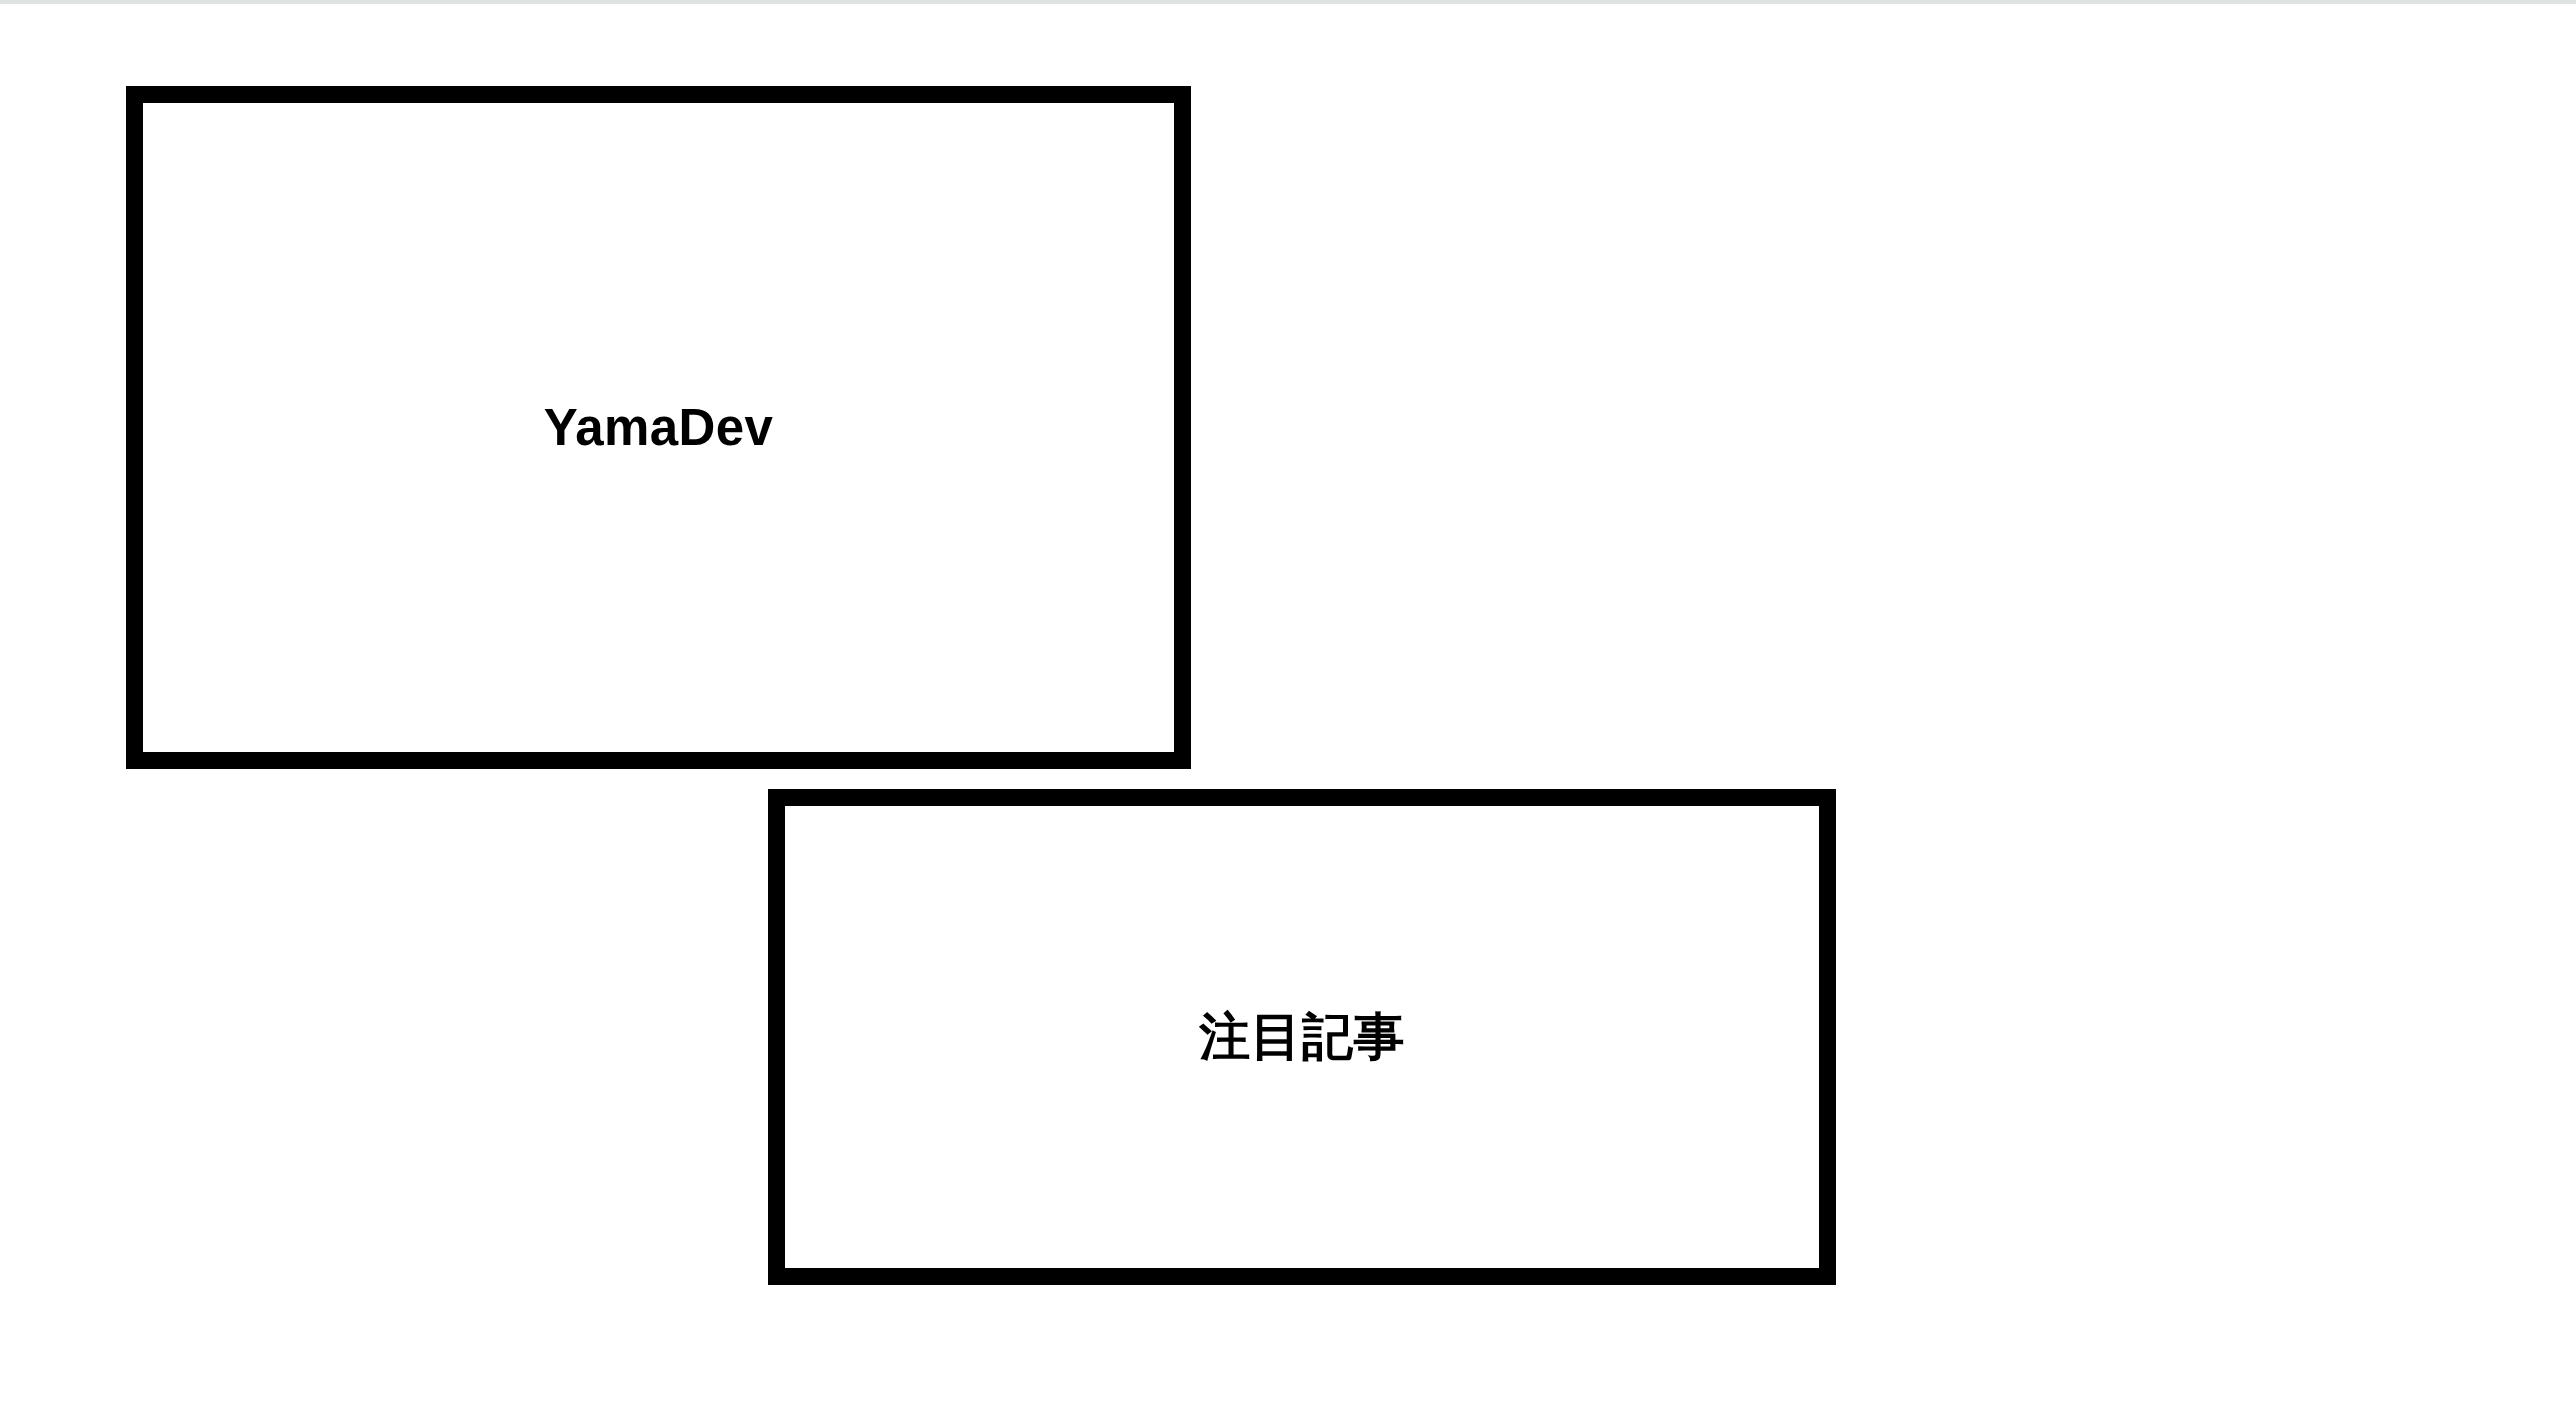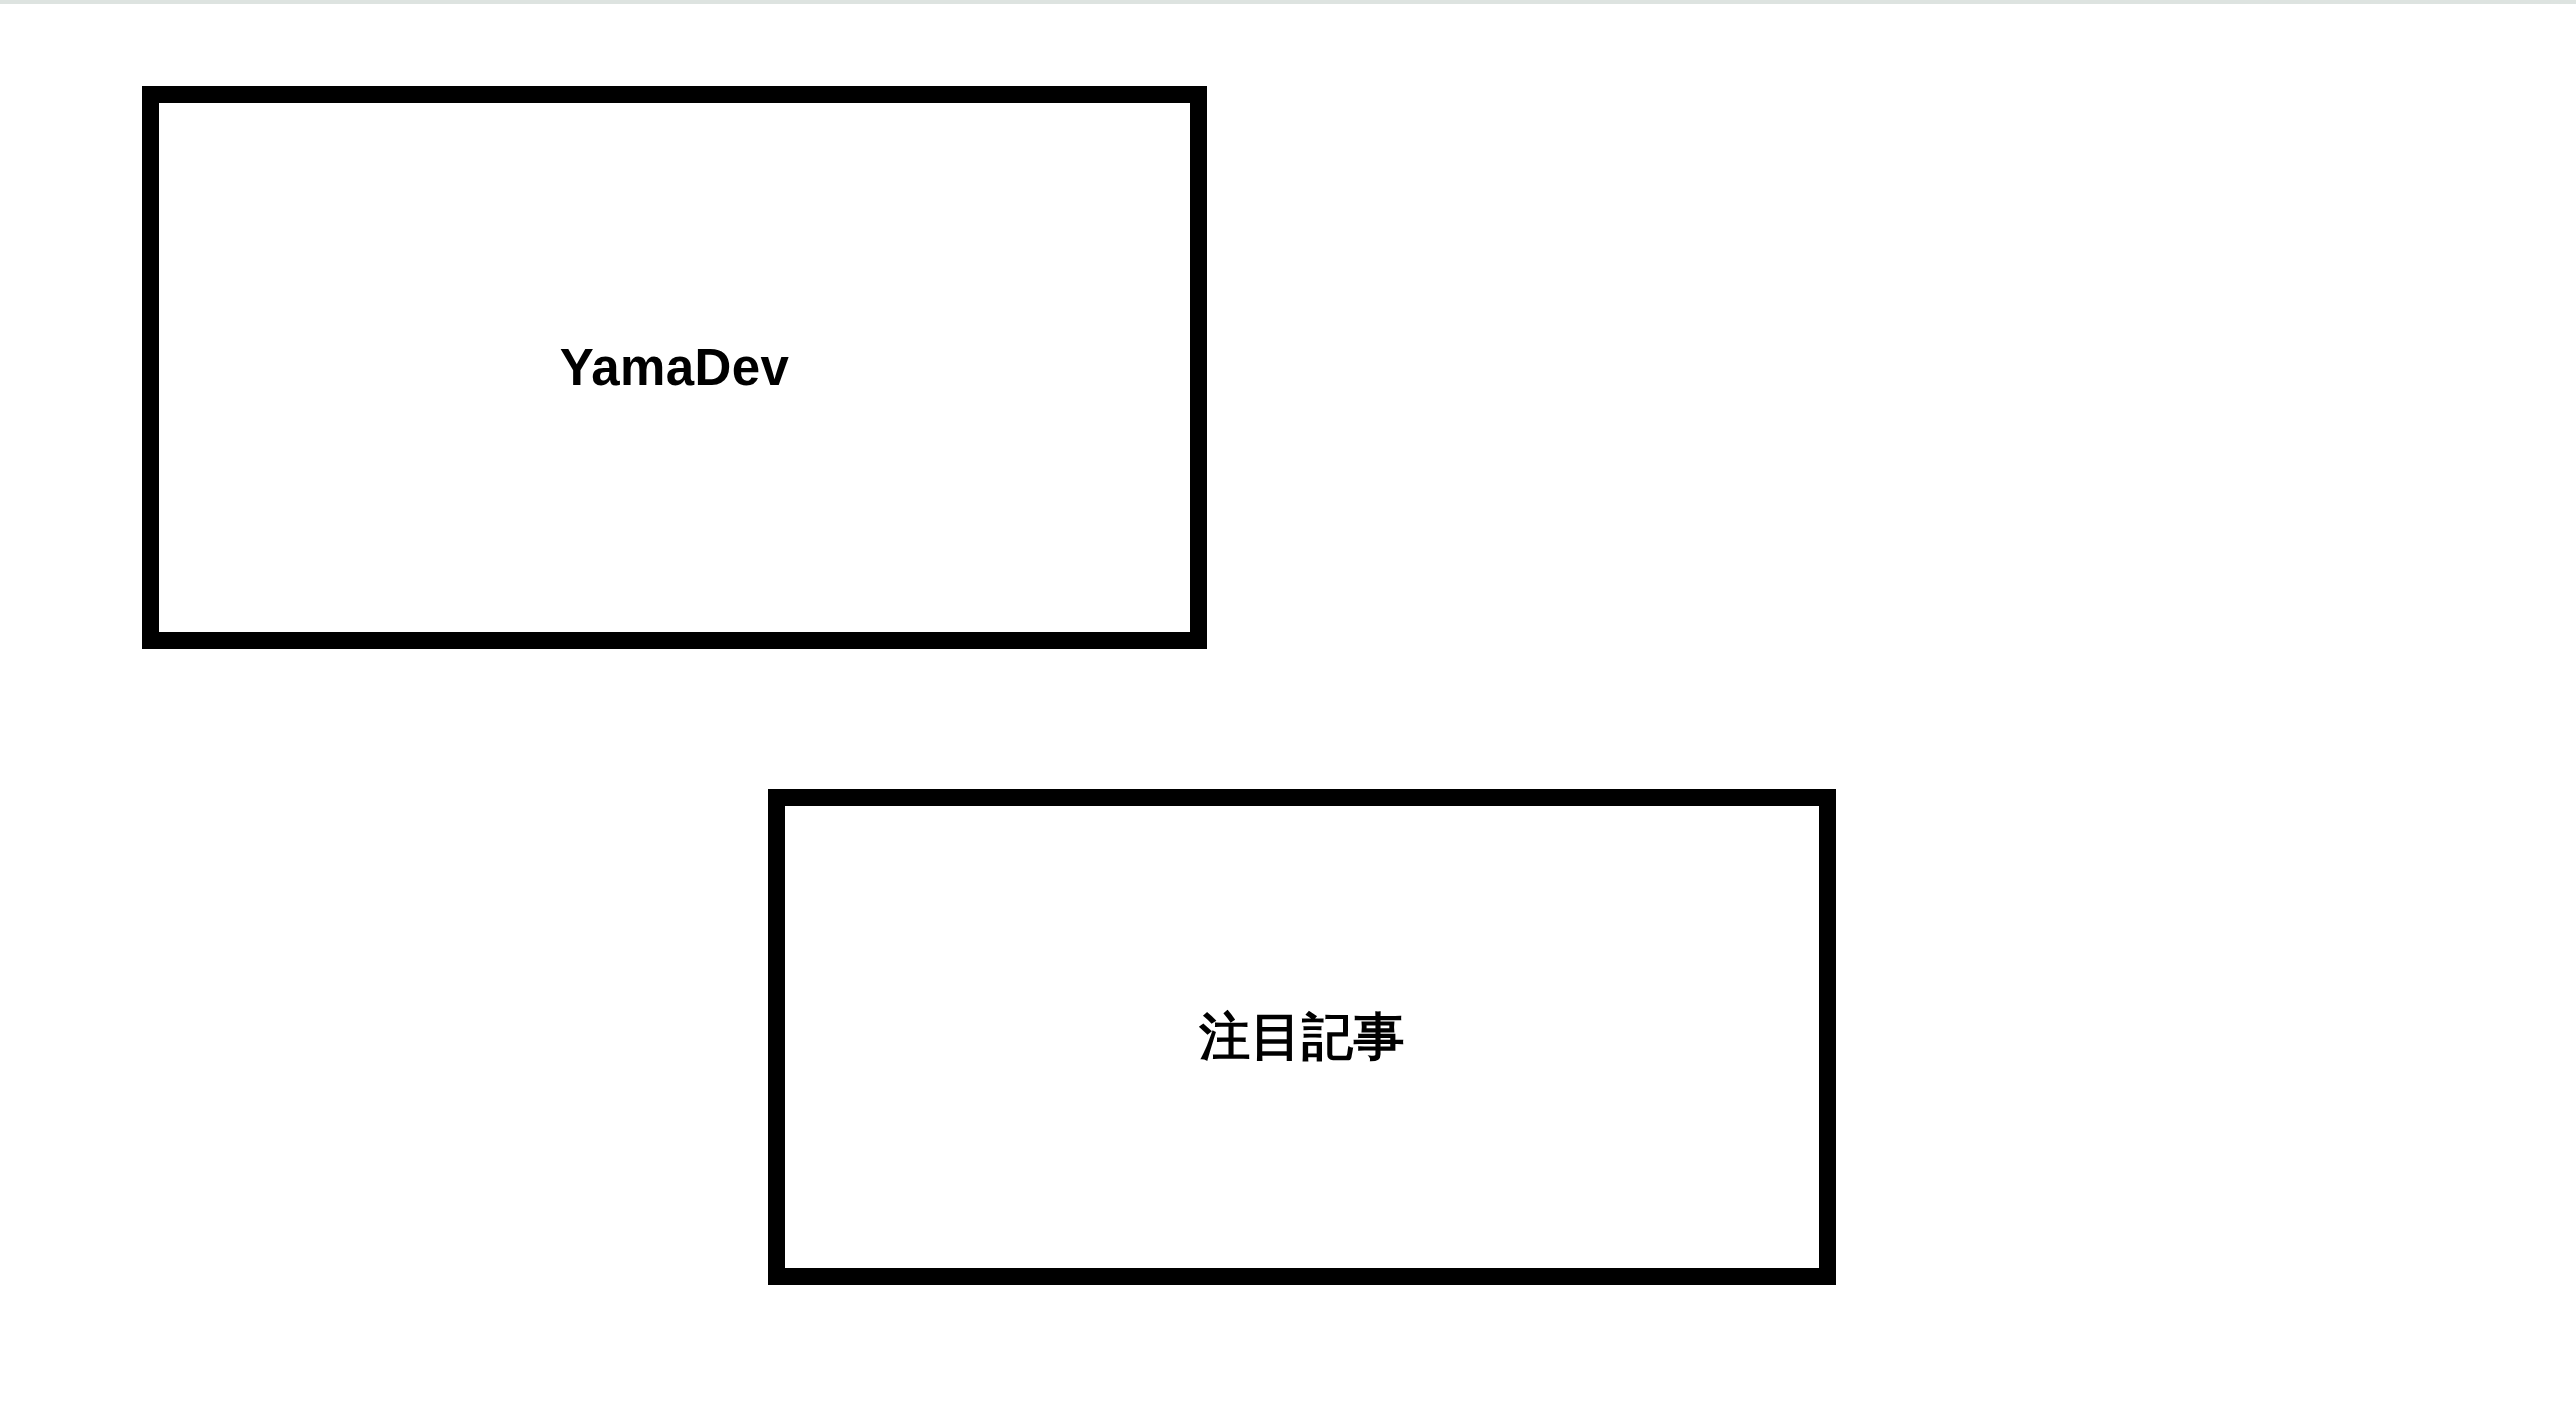--- a/index.html
+++ b/index.html
@@ -47,21 +47,21 @@
     font-size: 51px;
     font-weight: bold;
     color: #000000;
     line-height: 1.2;
     letter-spacing: 0.4px;
     text-align: center;
     white-space: nowrap;
   }
 
   
-  #box-brand    { left: 126px;  top: 86px;  width: 1065px; height: 563px; margin-left: 16px; }
+  #box-brand    { left: 126px;  top: 86px;  width: 1065px; height: 683px; }
   #box-recommended { left: 1415px; top: 86px;  width: 1066px; height: 563px; }
   #box-featured { left: 768px;  top: 789px; width: 1068px; height: 496px; }
 </style>
 </head>
 <body>
 
 <div id="top-rule"></div>
 
 <div id="canvas">
 

